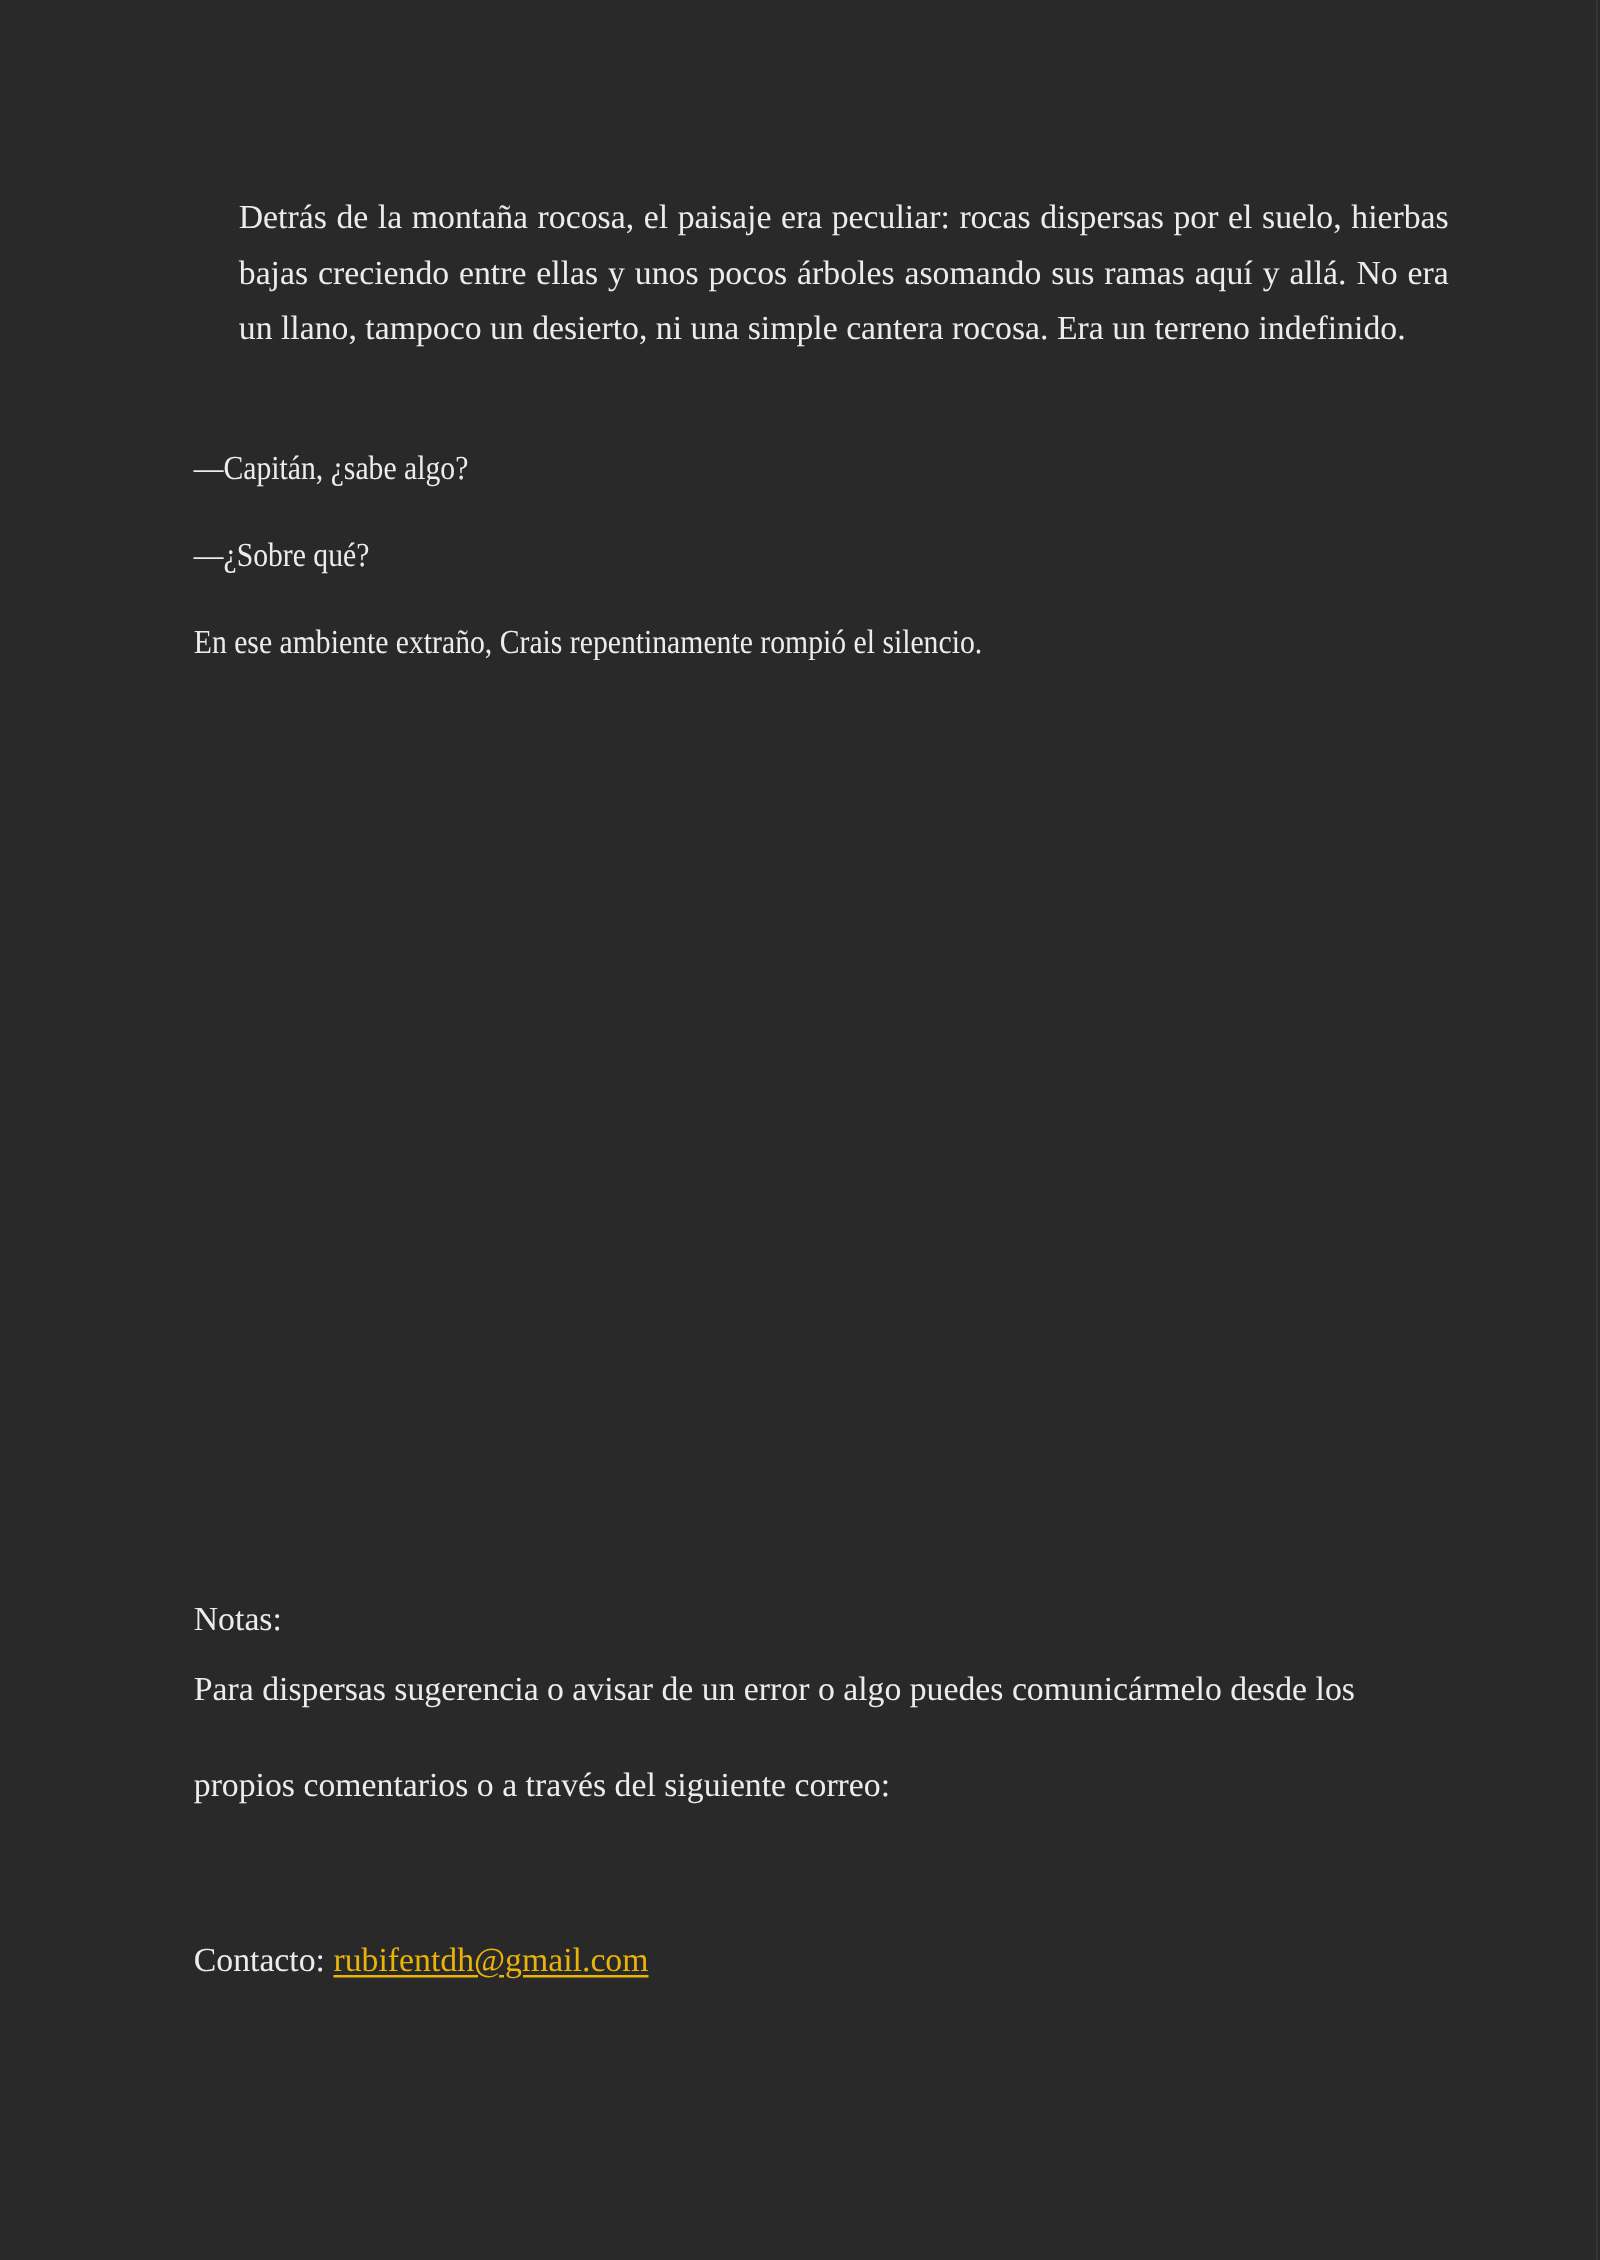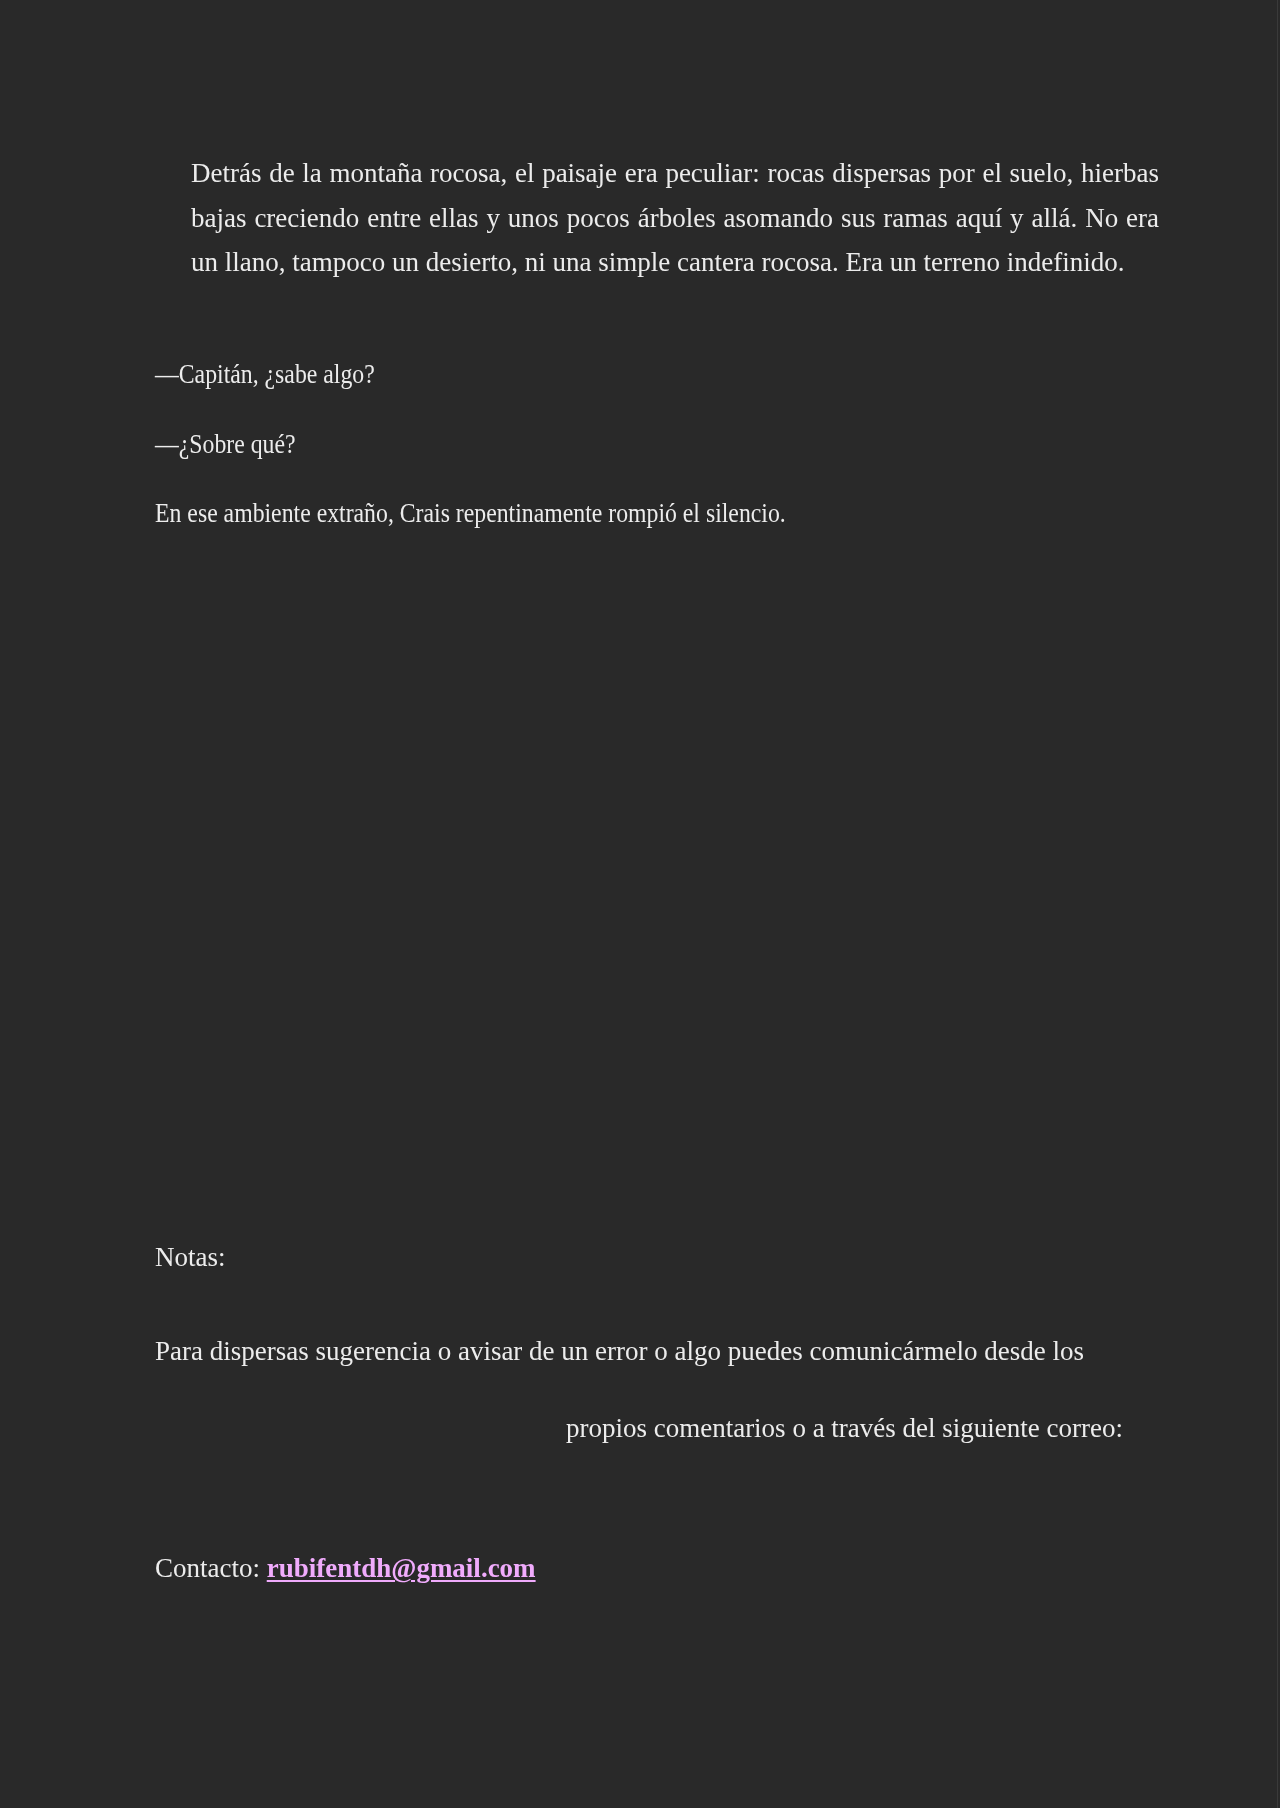--- a/index.html
+++ b/index.html
@@ -45,43 +45,42 @@
       transform-origin: left center;
       transform: scaleX(0.88);
       white-space: nowrap;
       line-height: 32px;
     }
     .notes {
       line-height: 32px;
       white-space: nowrap;
     }
     .link {
-      color: #f0abfc;
+      color: #eab308;
       text-decoration: underline;
       text-decoration-thickness: 2px;
       text-underline-offset: 3px;
-      font-weight: bold;
     }
   </style>
 </head>
 <body>
 
 <div class="edge-line"></div>
 
 <div class="content">
 
   <p class="p p-justify" style="top:151px;margin-left:36px;">Detrás de la montaña rocosa, el paisaje era peculiar: rocas dispersas por el suelo, hierbas bajas creciendo entre ellas y unos pocos árboles asomando sus ramas aquí y allá. No era un llano, tampoco un desierto, ni una simple cantera rocosa. Era un terreno indefinido.</p>
 
   <p class="p condensed" style="top:358px;">—Capitán, ¿sabe algo?</p>
 
   <p class="p condensed" style="top:428px;">—¿Sobre qué?</p>
 
   <p class="p condensed" style="top:497px;">En ese ambiente extraño, Crais repentinamente rompió el silencio.</p>
 
-  <p class="p notes" style="top:1241px;">Notas:</p>
+  <p class="p notes" style="top:1279px;">Notas:</p>
 
   <p class="p notes" style="top:1335px;">Para dispersas sugerencia o avisar de un error o algo puedes comunicármelo desde los</p>
 
-  <p class="p notes" style="top:1412px;text-align:right;">propios comentarios o a través del siguiente correo:</p>
+  <p class="p notes" style="top:1412px;">propios comentarios o a través del siguiente correo:</p>
 
   <p class="p notes" style="top:1552px;"><span>Contacto: </span><a class="link">rubifentdh@gmail.com</a></p>
 
 </div>
 
 </body></html>

